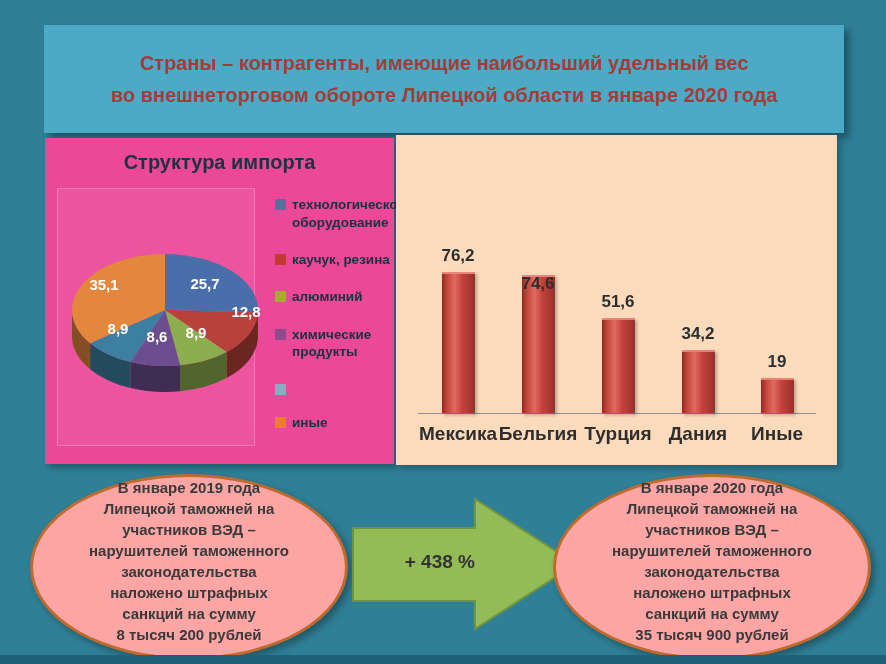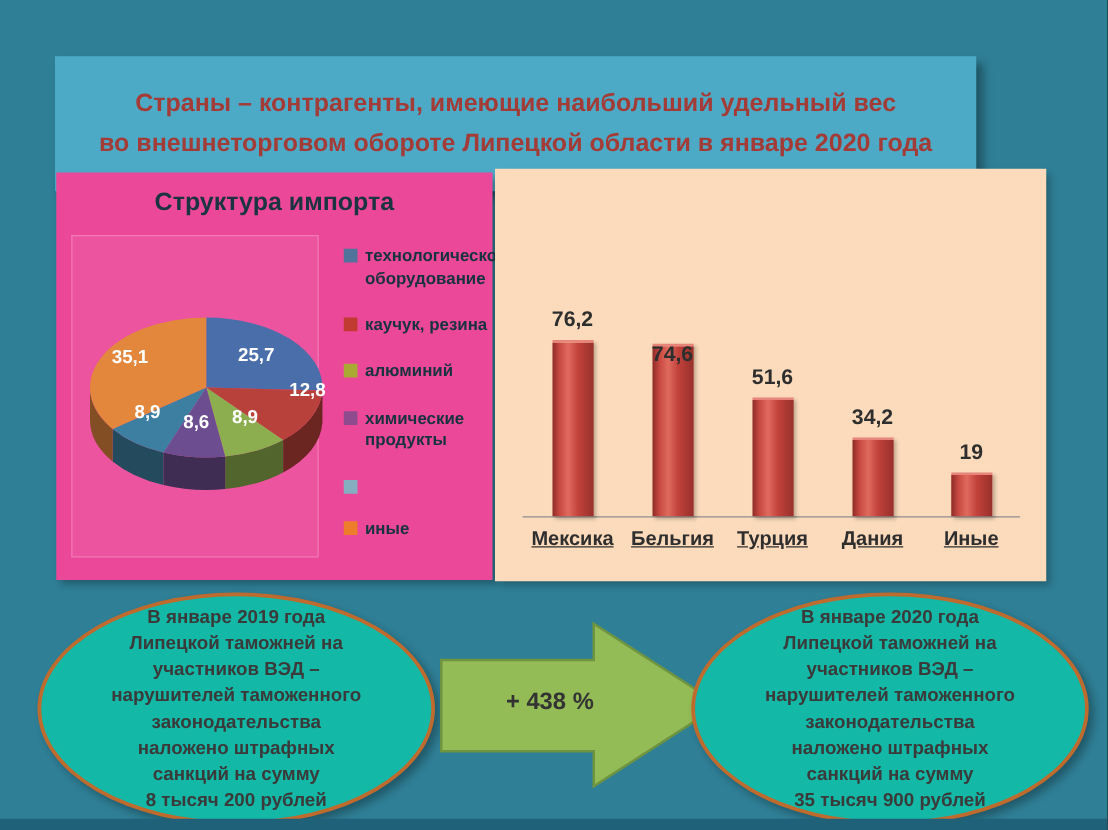--- a/index.html
+++ b/index.html
@@ -1,21 +1,21 @@
 <!DOCTYPE html>
 <html><head>
 <meta charset="utf-8">
 <style>
   html,body{margin:0;padding:0;background:#222;}
   .slide{position:relative;width:886px;height:664px;background:#2F7F96;overflow:hidden;
          font-family:"Liberation Sans",sans-serif;}
 
   
-  .banner{position:absolute;left:44px;top:25px;width:737px;height:108px;background:#4DAAC7;
-          box-shadow:5px 5px 7px rgba(0,0,0,.35);display:flex;align-items:center;justify-content:center;margin-top:20px;}
+  .banner{position:absolute;left:44px;top:25px;width:800px;height:108px;background:#4DAAC7;
+          box-shadow:5px 5px 7px rgba(0,0,0,.35);display:flex;align-items:center;justify-content:center;}
   .banner-title{color:#A33B37;font-size:20px;font-weight:bold;text-align:center;line-height:1.6;white-space:pre-line;}
 
   
   .left-panel{position:absolute;left:45px;top:138px;width:349px;height:326px;background:#ec4899;
               box-shadow:4px 4px 6px rgba(0,0,0,.28);}
   .pie-title{position:absolute;top:13px;width:100%;text-align:center;color:#1B3441;font-size:20px;font-weight:bold;}
   .pie-plot{position:absolute;left:12px;top:50px;width:196px;height:256px;
             background:rgba(255,255,255,.07);border:1px solid rgba(255,255,255,.22);}
   .pie-svg{position:absolute;left:10px;top:55px;}
   .pie-label{fill:#ffffff;font-size:15px;font-weight:bold;font-family:"Liberation Sans",sans-serif;}
@@ -28,25 +28,25 @@
   
   .right-panel{position:absolute;left:396px;top:135px;width:441px;height:330px;background:#FBDBBC;
                box-shadow:4px 4px 6px rgba(0,0,0,.25);}
   .bar-title{position:absolute;top:16px;width:100%;text-align:center;color:#262626;font-size:15.5px;
              font-weight:bold;line-height:1.45;white-space:pre-line;}
   .axis-line{position:absolute;left:22px;top:278px;width:398px;height:1px;background:#8F8F8F;}
   .bar{position:absolute;width:33px;box-sizing:border-box;
        background:linear-gradient(90deg,#8F2B26 0%,#C94A42 18%,#E06A5E 38%,#C2423B 62%,#97302B 100%);
        border-top:2px solid #E8857A;box-shadow:2px 2px 3px rgba(0,0,0,.25);}
   .bar-value{position:absolute;width:70px;text-align:center;color:#2E2E2E;font-size:17px;font-weight:bold;}
-  .bar-cat{position:absolute;top:288px;width:80px;text-align:center;color:#2E2E2E;font-size:16px;font-weight:bold;text-decoration:underline;}
+  .bar-cat{position:absolute;top:288px;width:80px;text-align:center;color:#2E2E2E;font-size:19px;font-weight:bold;}
 
   
-  .callout{position:absolute;top:474px;width:312px;height:180px;border-radius:50%;background:#14b8a6;
-           border:3px solid #BE6B2D;display:flex;align-items:center;justify-content:center;text-align:center;
+  .callout{position:absolute;top:474px;width:312px;height:180px;border-radius:50%;background:#fca5a5;
+           border:3px solid #BE6B2D;display:flex;align-items:flex-start;justify-content:center;text-align:center;
            box-shadow:4px 4px 7px rgba(0,0,0,.3);}
   .callout.c-left{left:30px;}
   .callout.c-right{left:553px;}
   .callout-text{color:#3A3A3A;font-size:15px;font-weight:bold;line-height:1.4;white-space:pre-line;}
   .arrow-svg{position:absolute;left:350px;top:495px;}
   .arrow-label{position:absolute;left:353px;top:551px;width:122px;text-align:right;color:#333333;
                font-size:19px;font-weight:bold;}
   .bottom-strip{position:absolute;left:0;top:655px;width:886px;height:9px;background:#20617A;}
 </style>
 </head>

